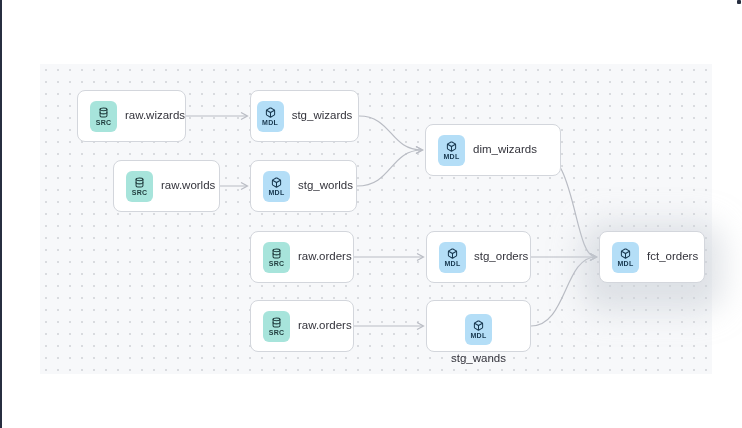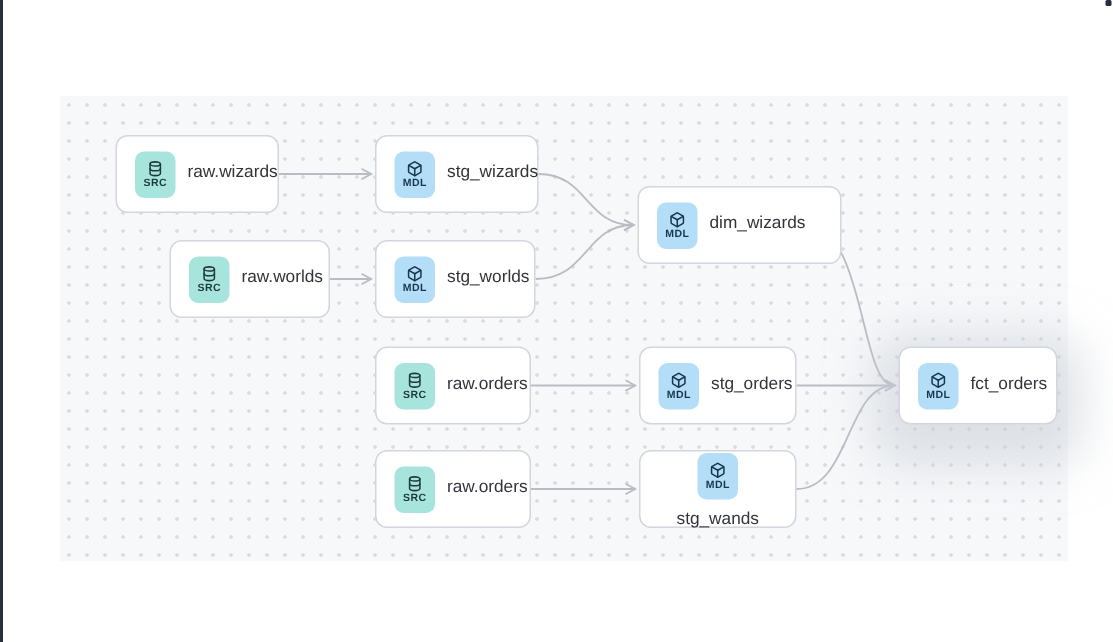--- a/index.html
+++ b/index.html
@@ -8,21 +8,21 @@
     font-family:"Liberation Sans",sans-serif;
   }
   .window-left-edge{position:absolute;left:0;top:0;width:2px;height:428px;background:#272e40;}
   .window-corner-mark{position:absolute;left:737px;top:0;width:4px;height:4px;background:#272e40;border-radius:1px;}
   .canvas{
     position:absolute;
     background-color:#f7f8fa;
   }
   .edges{position:absolute;left:0;top:0;width:100%;height:100%;display:block;pointer-events:none;}
   .node{
-    position:absolute;display:flex;align-items:center;gap:8px;padding:1px 12px;
+    position:absolute;display:flex;align-items:center;gap:8px;padding:13px 12px;
     background:#ffffff;border:1px solid #d3d6dc;border-radius:8px;box-sizing:border-box;
     cursor:pointer;
   }
   .node.highlight{
     box-shadow:0 10px 30px 18px rgba(201,205,214,0.55);
   }
   .badge{
     width:27px;height:31px;border-radius:6px;flex:none;
     display:flex;flex-direction:column;align-items:center;justify-content:center;gap:1px;
   }
@@ -62,21 +62,21 @@
         <ellipse cx="12" cy="5" rx="7.5" ry="3"></ellipse>
         <path d="M4.5 5v14c0 1.7 3.3 3 7.5 3s7.5-1.3 7.5-3V5"></path>
         <path d="M4.5 12c0 1.7 3.3 3 7.5 3s7.5-1.3 7.5-3"></path>
       </svg>
 
       <span class="badge-label">SRC</span>
     </div>
     <span class="node-label">raw.wizards</span>
   </div>
 
-  <div class="node" style="left: 210px; top: 26px; width: 109px; height: 52px;">
+  <div class="node" style="left: 210px; top: 26px; width: 109px; height: 52px; justify-content: center;">
     <div class="badge" style="background: rgb(180, 222, 247); color: rgb(23, 55, 78);">
 
       <svg class="icon-cube" viewBox="0 0 24 24" fill="none" stroke="currentColor" stroke-width="2.2" stroke-linecap="round" stroke-linejoin="round" xmlns="http://www.w3.org/2000/svg">
         <path d="M21 16V8a2 2 0 0 0-1-1.73l-7-4a2 2 0 0 0-2 0l-7 4A2 2 0 0 0 3 8v8a2 2 0 0 0 1 1.73l7 4a2 2 0 0 0 2 0l7-4A2 2 0 0 0 21 16z"></path>
         <path d="M3.3 7l8.7 5 8.7-5"></path>
         <path d="M12 22V12"></path>
       </svg>
       <span class="badge-label">MDL</span>
     </div>
     <span class="node-label">stg_wizards</span>

